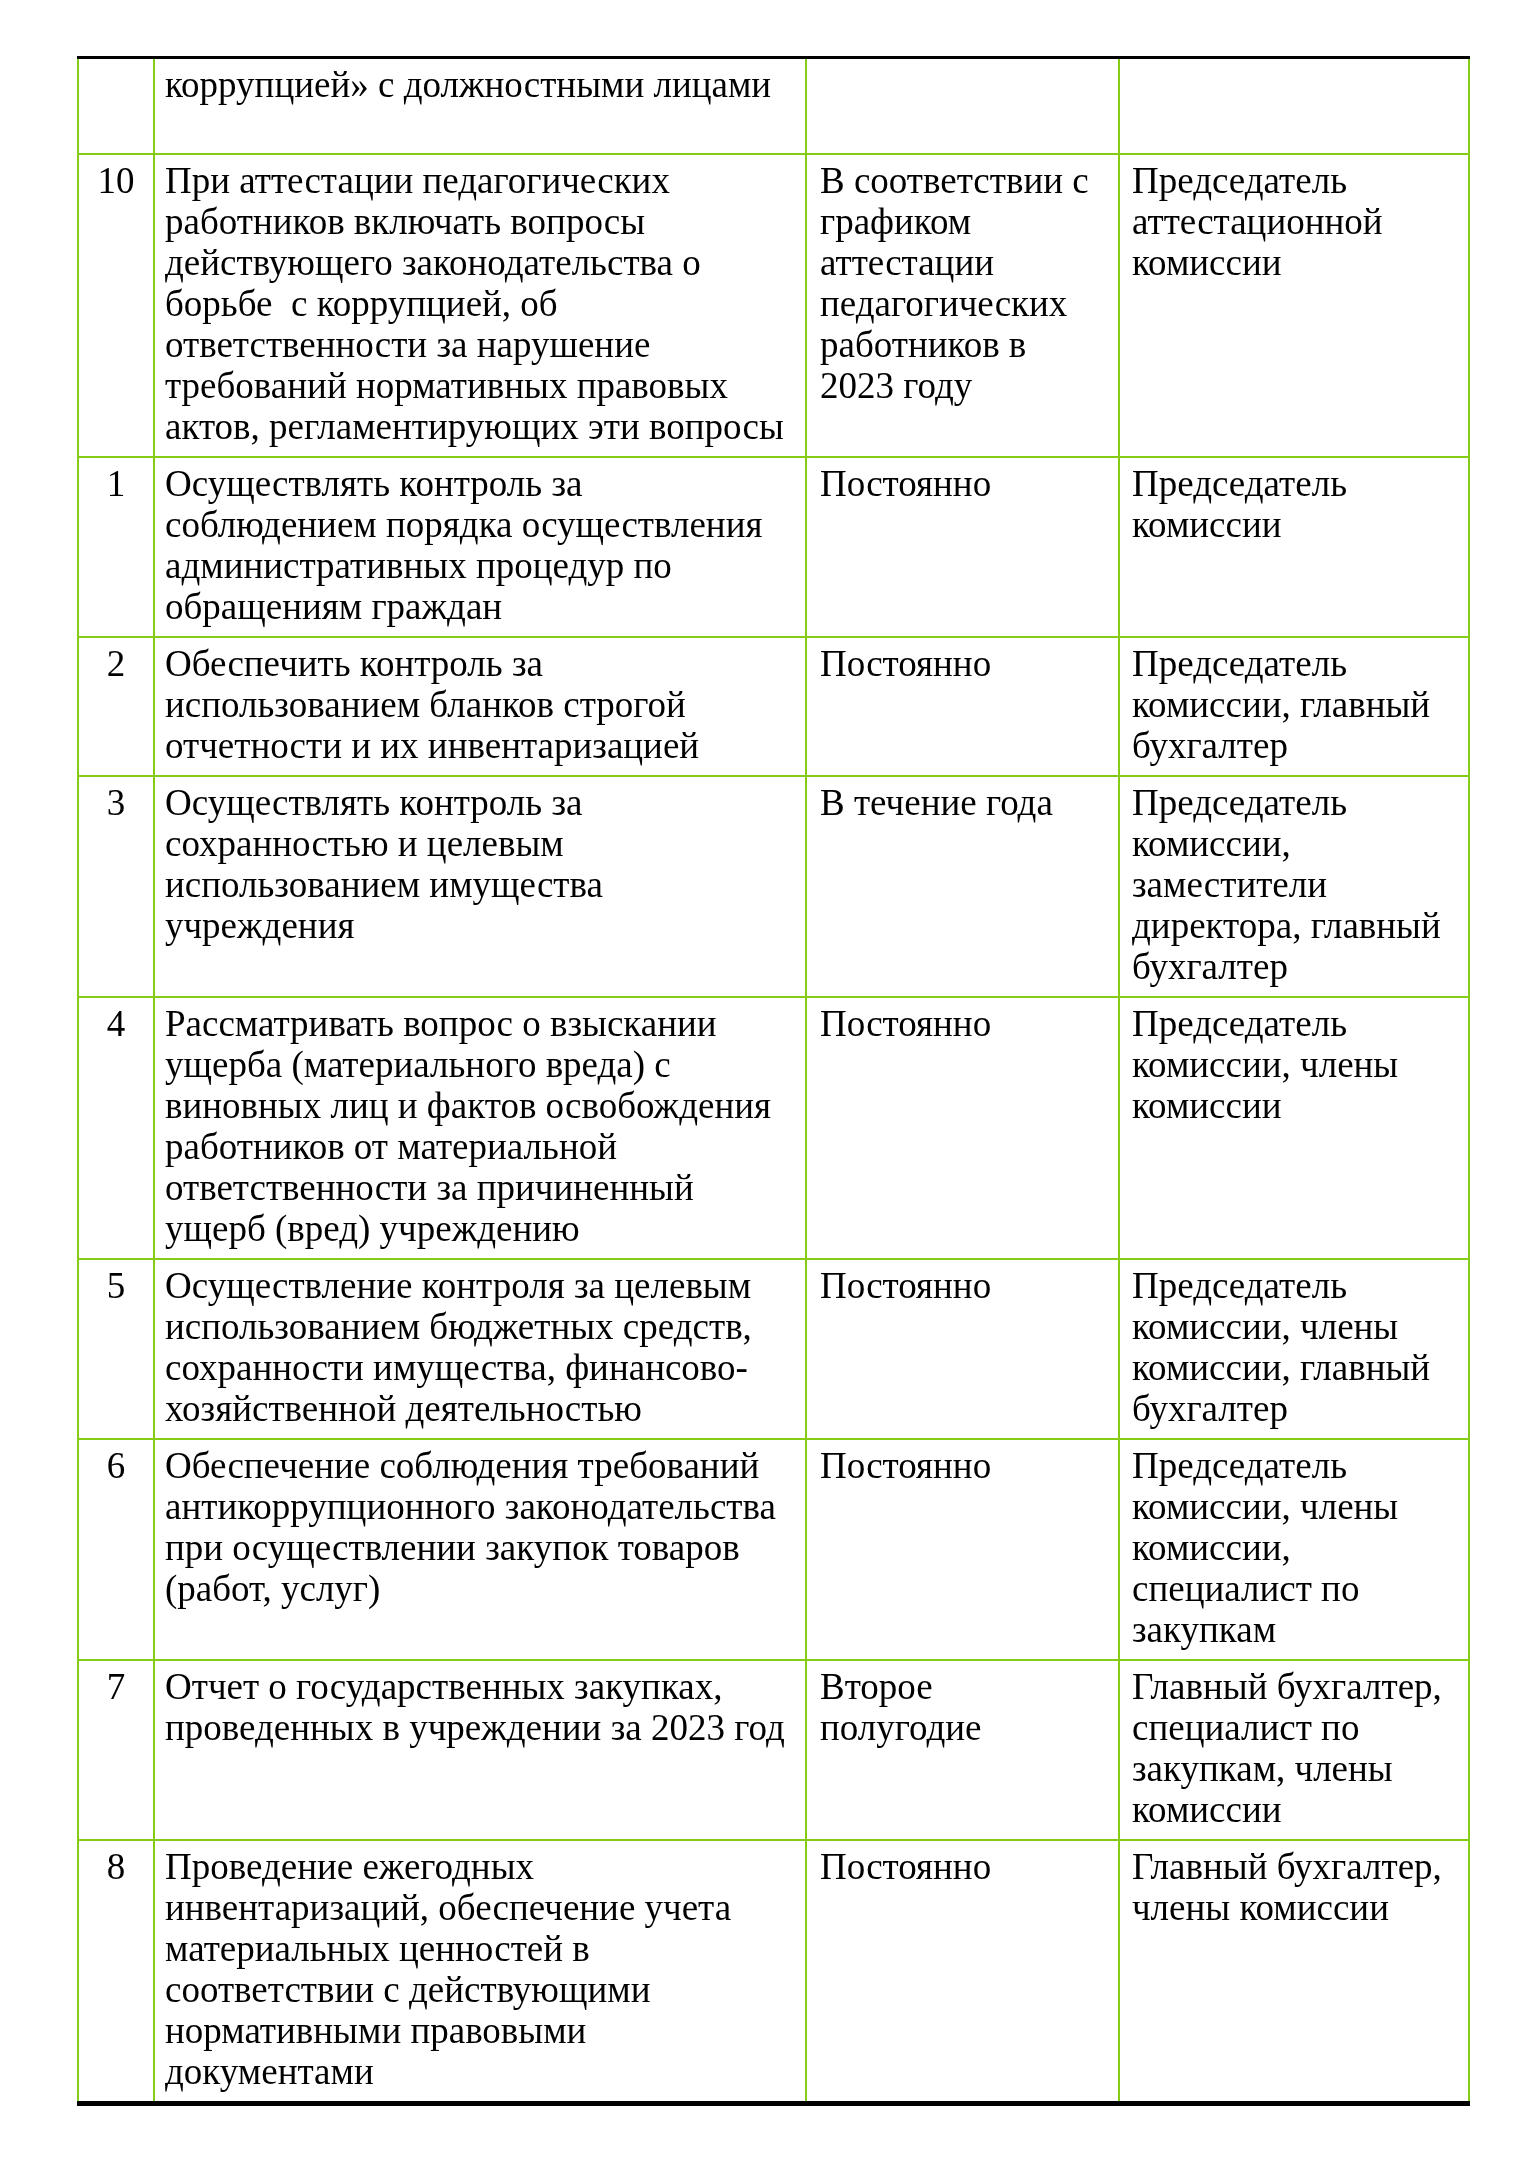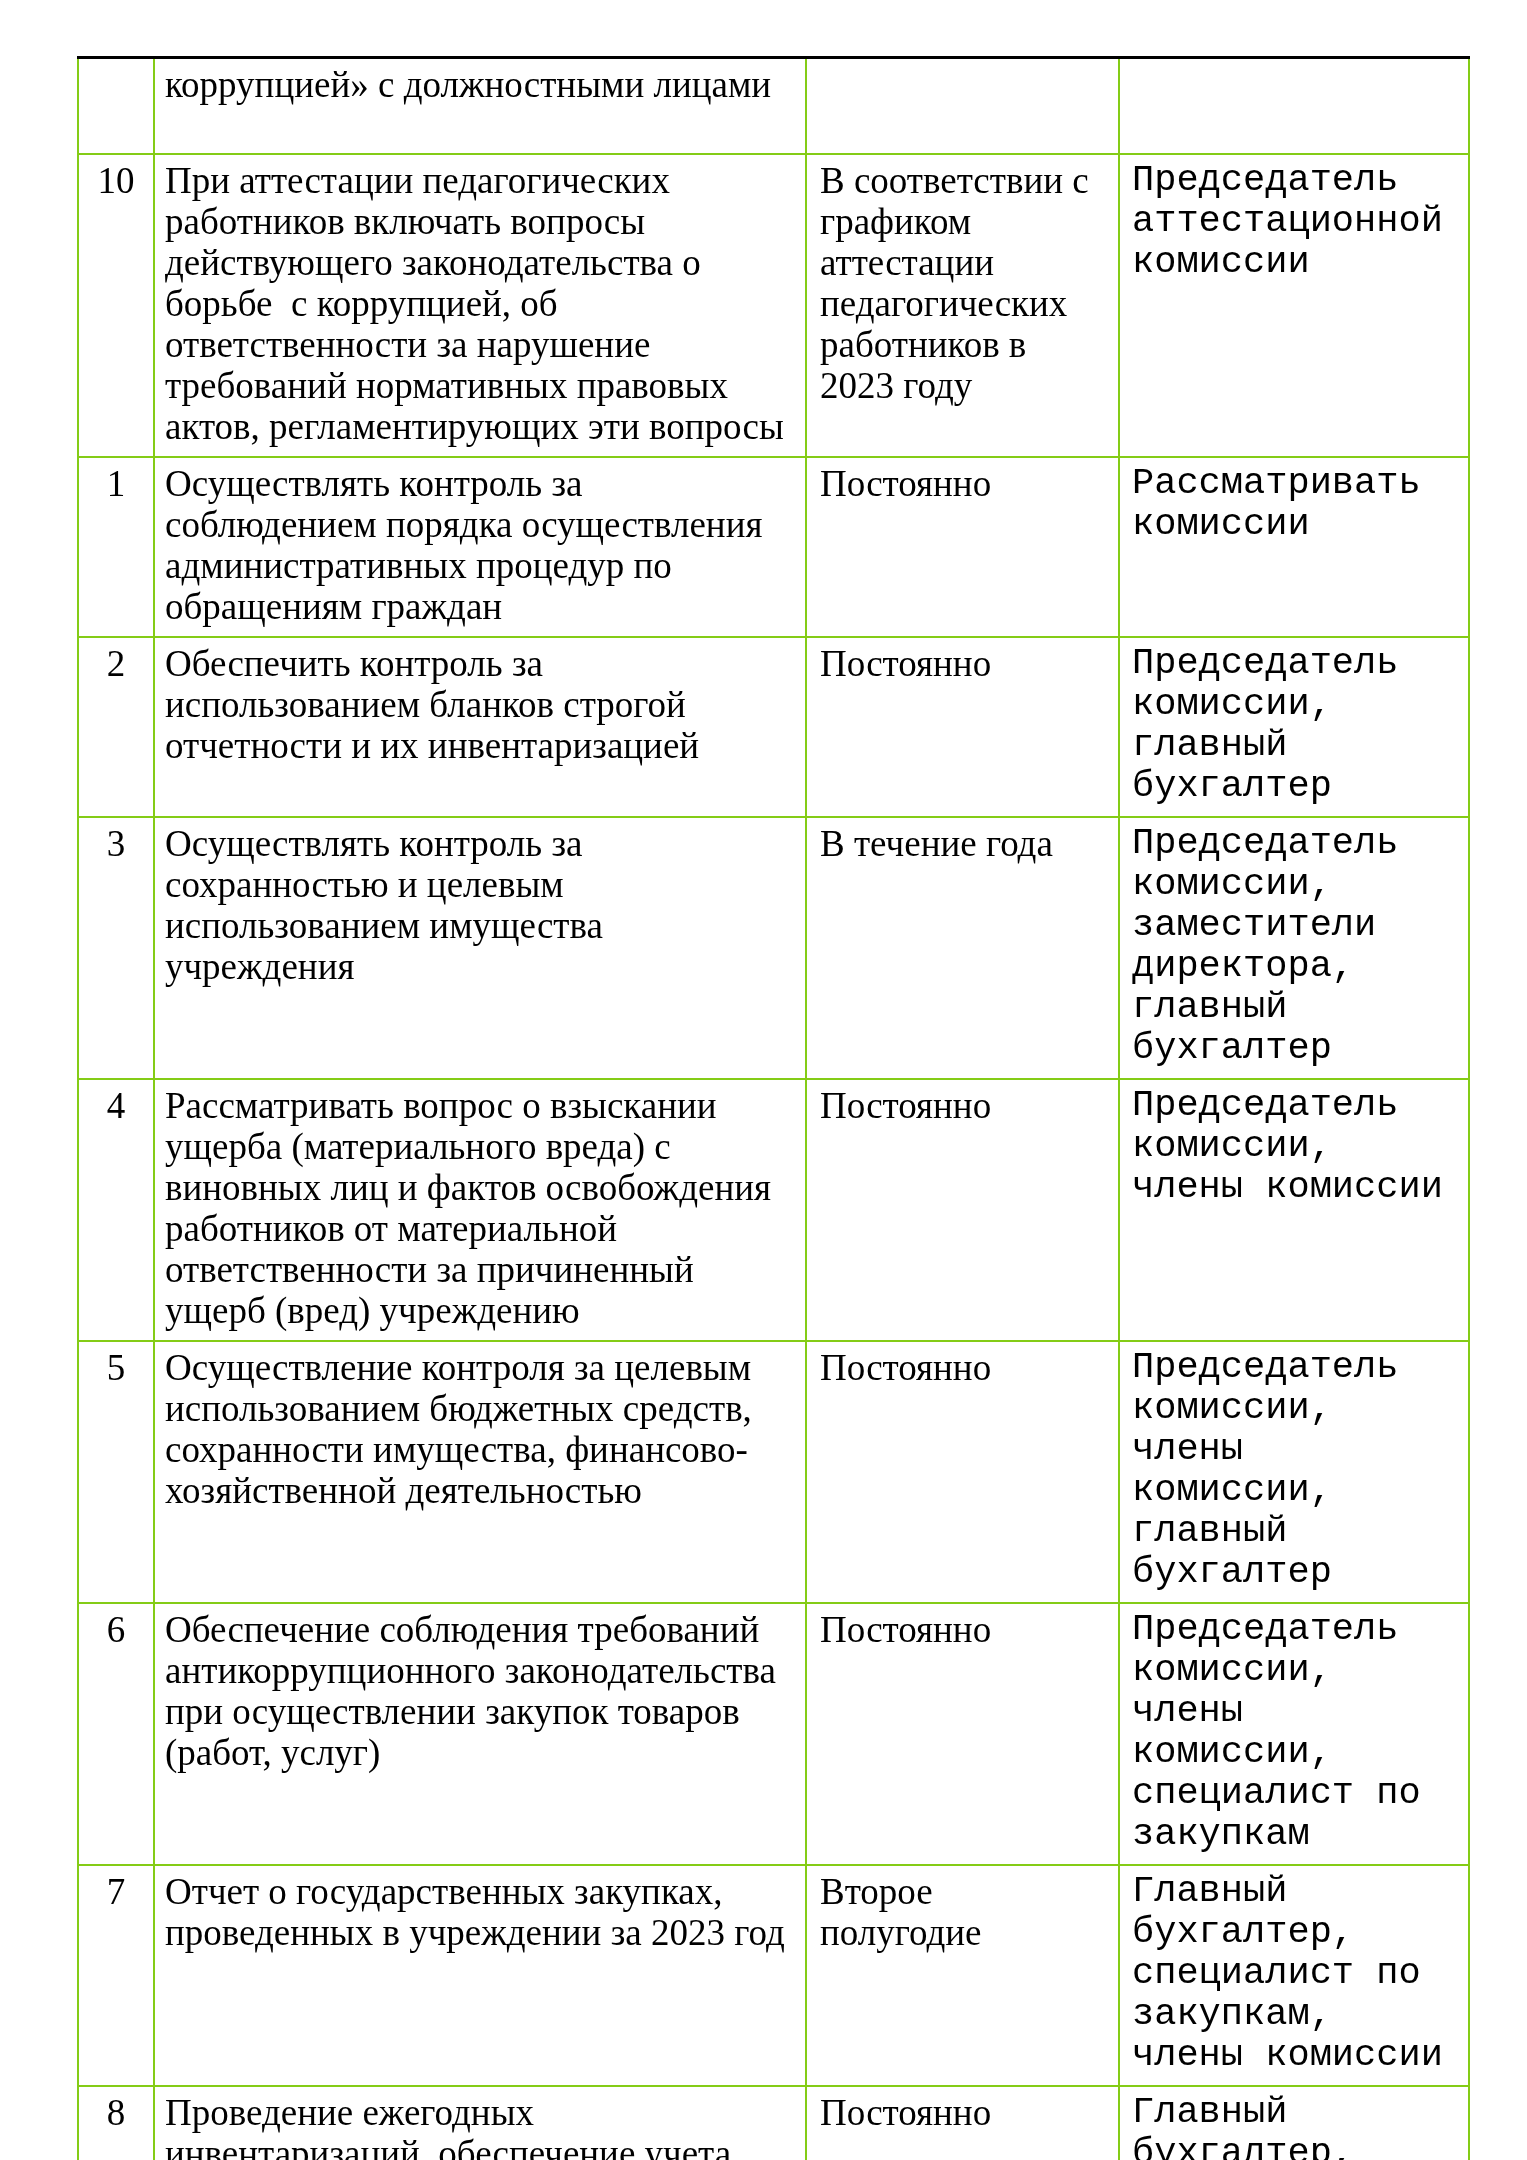--- a/index.html
+++ b/index.html
@@ -36,21 +36,21 @@
     line-height: 41px;
     padding: 5px 20px 9px 10px;
     white-space: pre-wrap;
     word-wrap: break-word;
   }
   td.num {
     text-align: center;
     padding: 5px 2px 9px 2px;
   }
   td.timing { padding: 5px 20px 9px 13px; }
-  td.resp   { padding: 5px 6px 9px 12px; font-family: Liberation Mono, monospace; }
+  td.resp   { padding: 5px 6px 9px 12px; }
 
   tr.row-cont td { height: 80px; border-top: 3px solid #000000; }
   tr.row-section td {
     border-top: 4px solid #000000;
     padding: 4px 10px 9px 8px;
   }
   tr.row-last td { border-bottom: 5px solid #000000; }
 
   .section-num {
     display: inline-block;
@@ -78,21 +78,21 @@
       <tr>
         <td class="num">10</td>
         <td class="act">При аттестации педагогических работников включать вопросы действующего законодательства о борьбе  с коррупцией, об ответственности за нарушение требований нормативных правовых актов, регламентирующих эти вопросы</td>
         <td class="timing">В соответствии с графиком аттестации педагогических работников в 2023 году</td>
         <td class="resp">Председатель аттестационной комиссии</td>
       </tr>
       <tr>
         <td class="num">1</td>
         <td class="act">Осуществлять контроль за соблюдением порядка осуществления административных процедур по обращениям граждан</td>
         <td class="timing">Постоянно</td>
-        <td class="resp">Рассматривать комиссии</td>
+        <td class="resp">Председатель комиссии</td>
       </tr>
       <tr>
         <td class="num">2</td>
         <td class="act">Обеспечить контроль за использованием бланков строгой отчетности и их инвентаризацией</td>
         <td class="timing">Постоянно</td>
         <td class="resp">Председатель комиссии, главный бухгалтер</td>
       </tr>
       <tr>
         <td class="num">3</td>
         <td class="act">Осуществлять контроль за сохранностью и целевым использованием имущества учреждения</td>

